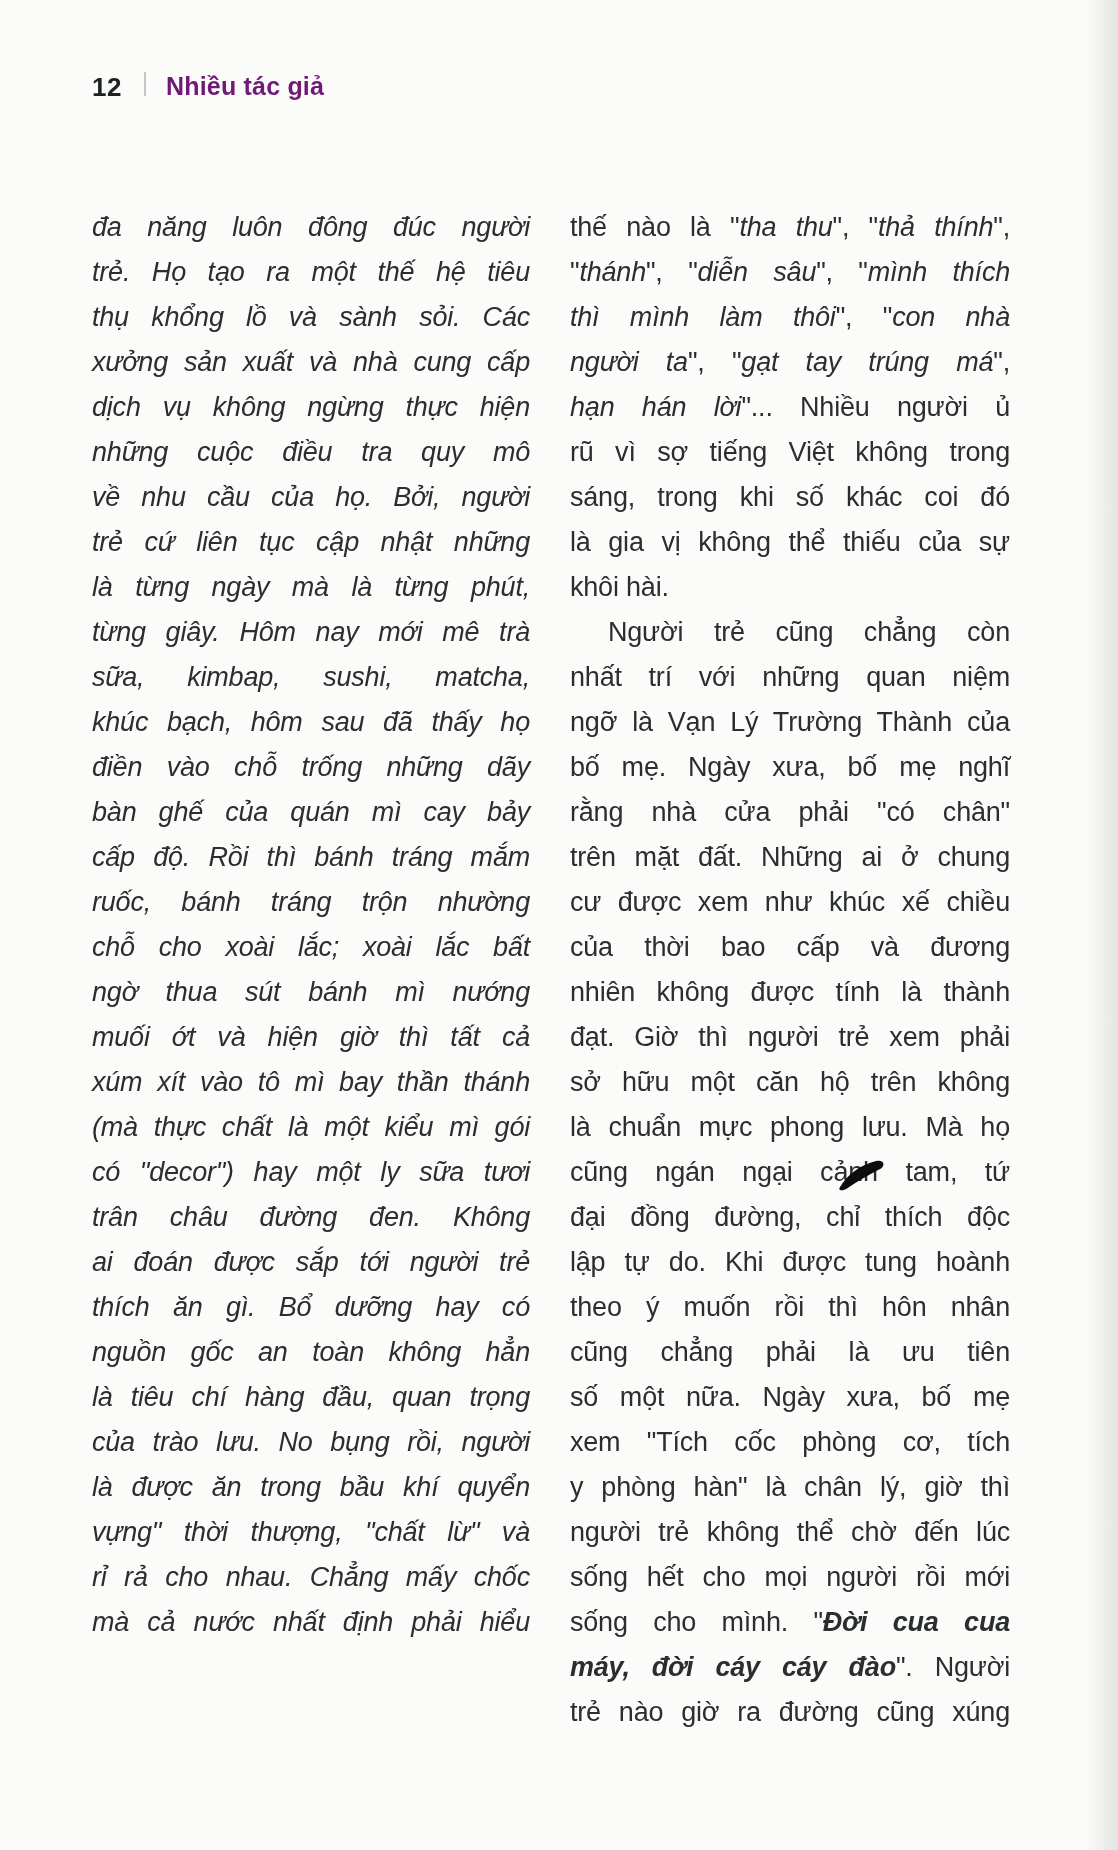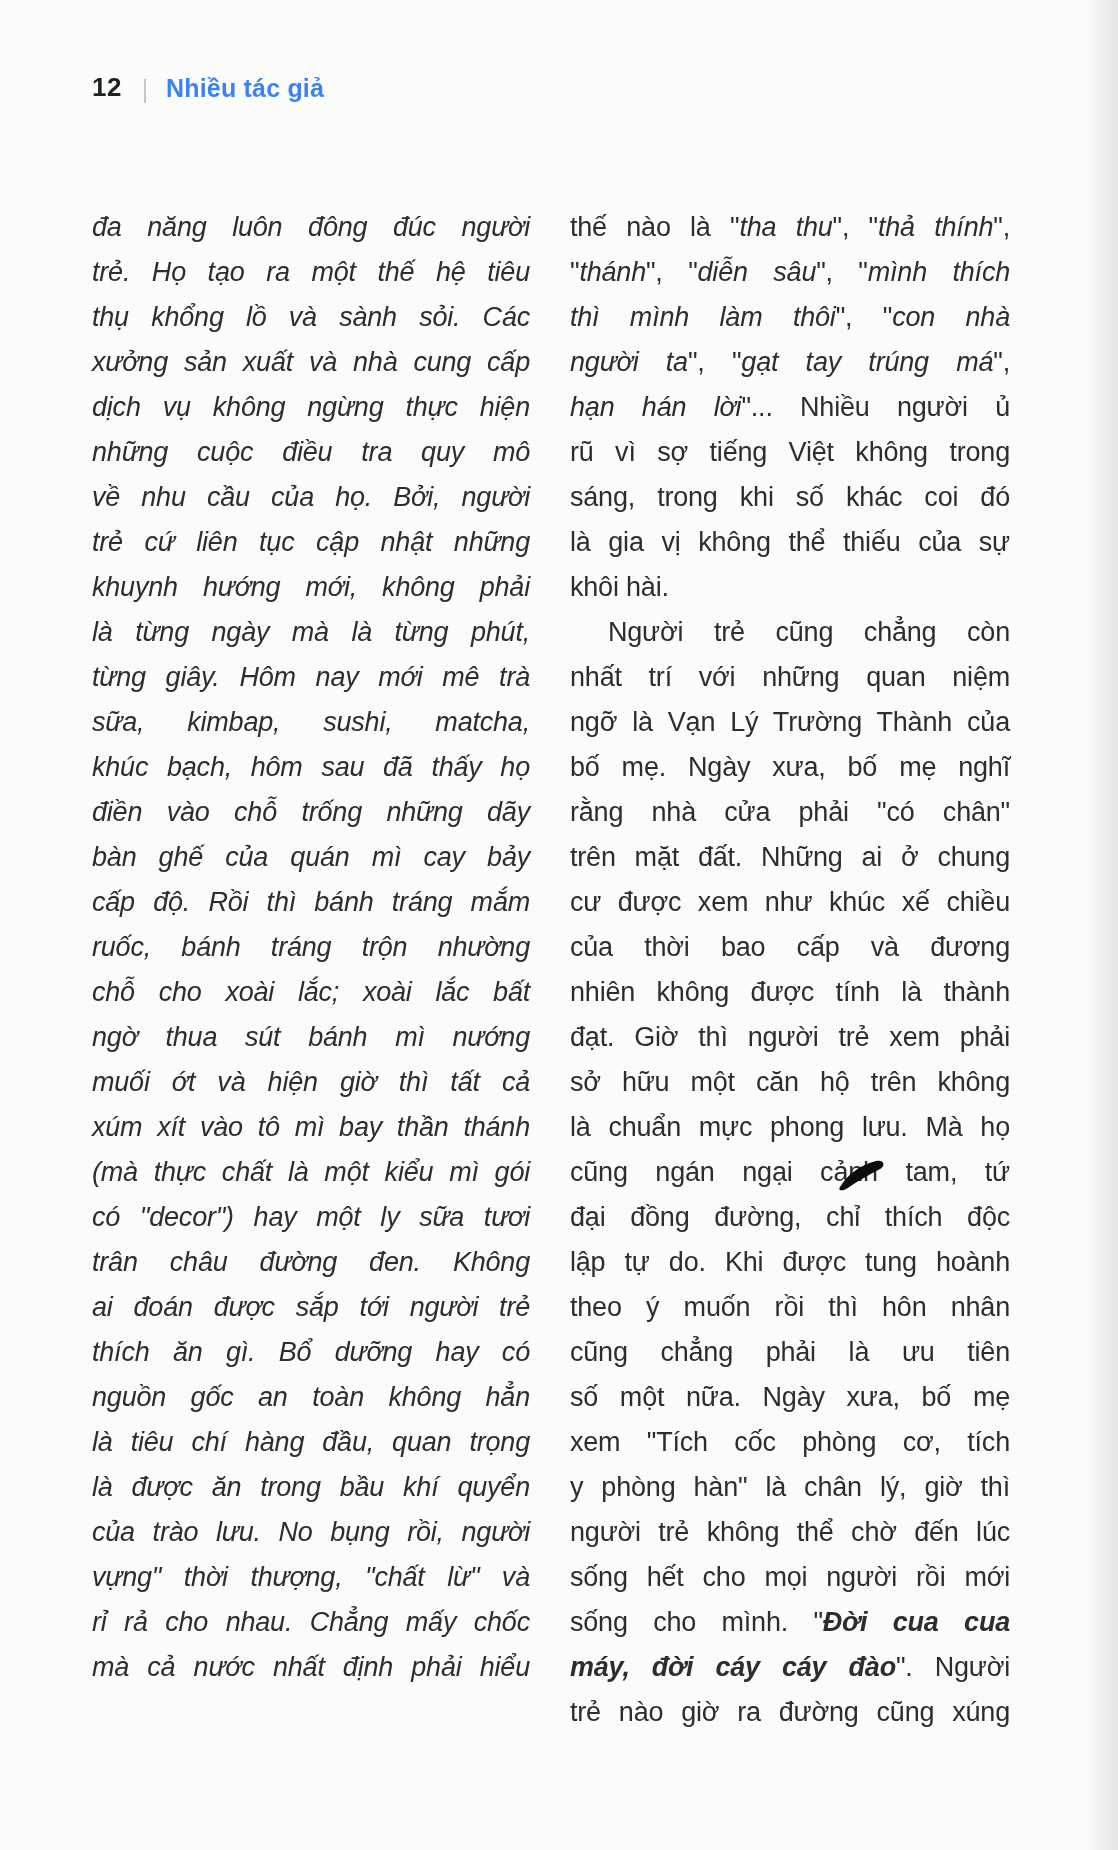--- a/index.html
+++ b/index.html
@@ -2,24 +2,24 @@
 <html lang="vi"><head>
 <meta charset="utf-8">
 <style>
   html,body{margin:0;padding:0;}
   body{
     width:1118px;height:1850px;position:relative;overflow:hidden;
     background:#fbfbfa;
     font-family:"Liberation Sans","DejaVu Sans",sans-serif;
     color:#2a2e2d;
   }
-  .header{position:absolute;left:92px;top:72px;display:flex;align-items:flex-end;}
+  .header{position:absolute;left:92px;top:72px;display:flex;align-items:flex-start;}
   .pagenum{font-size:26px;font-weight:700;color:#1d2322;letter-spacing:.5px;}
   .sep{width:2px;height:24px;background:#c3c7c6;margin:0 20px 0 22px;}
-  .title{font-size:25px;font-weight:700;color:#3b82f6;letter-spacing:.2px;}
+  .title{font-size:25px;font-weight:700;color:#701a75;letter-spacing:.2px;}
 
   .col{position:absolute;top:205px;font-size:27px;line-height:45px;color:#2a2e2d;}
   #col-left{left:92px;width:438px;font-style:italic;}
   #col-right{left:570px;width:440px;}
   .line{text-align:justify;text-align-last:justify;letter-spacing:-0.2px;}
   .line.last{text-align-last:left;}
   .line.indent{text-indent:38px;}
   .it{font-style:italic;margin-top:44px;}
   .bi{font-style:italic;font-weight:700;}
 
@@ -39,42 +39,41 @@
 <main>
   <div class="col" id="col-left">
       <div class="line"><span>đa năng luôn đông đúc người</span></div>
       <div class="line"><span>trẻ. Họ tạo ra một thế hệ tiêu</span></div>
       <div class="line"><span>thụ khổng lồ và sành sỏi. Các</span></div>
       <div class="line"><span>xưởng sản xuất và nhà cung cấp</span></div>
       <div class="line"><span>dịch vụ không ngừng thực hiện</span></div>
       <div class="line"><span>những cuộc điều tra quy mô</span></div>
       <div class="line"><span>về nhu cầu của họ. Bởi, người</span></div>
       <div class="line"><span>trẻ cứ liên tục cập nhật những</span></div>
-      <div class="line"><span>khuynh hướng mới, không phải</span></div>
       <div class="line"><span>là từng ngày mà là từng phút,</span></div>
       <div class="line"><span>từng giây. Hôm nay mới mê trà</span></div>
       <div class="line"><span>sữa, kimbap, sushi, matcha,</span></div>
       <div class="line"><span>khúc bạch, hôm sau đã thấy họ</span></div>
       <div class="line"><span>điền vào chỗ trống những dãy</span></div>
       <div class="line"><span>bàn ghế của quán mì cay bảy</span></div>
       <div class="line"><span>cấp độ. Rồi thì bánh tráng mắm</span></div>
       <div class="line"><span>ruốc, bánh tráng trộn nhường</span></div>
       <div class="line"><span>chỗ cho xoài lắc; xoài lắc bất</span></div>
       <div class="line"><span>ngờ thua sút bánh mì nướng</span></div>
       <div class="line"><span>muối ớt và hiện giờ thì tất cả</span></div>
       <div class="line"><span>xúm xít vào tô mì bay thần thánh</span></div>
       <div class="line"><span>(mà thực chất là một kiểu mì gói</span></div>
       <div class="line"><span>có "decor") hay một ly sữa tươi</span></div>
       <div class="line"><span>trân châu đường đen. Không</span></div>
       <div class="line"><span>ai đoán được sắp tới người trẻ</span></div>
       <div class="line"><span>thích ăn gì. Bổ dưỡng hay có</span></div>
       <div class="line"><span>nguồn gốc an toàn không hẳn</span></div>
       <div class="line"><span>là tiêu chí hàng đầu, quan trọng</span></div>
+      <div class="line"><span>của trào lưu. No bụng rồi, người</span></div>
       <div class="line"><span>là được ăn trong bầu khí quyển</span></div>
-      <div class="line"><span>của trào lưu. No bụng rồi, người</span></div>
       <div class="line"><span>vựng" thời thượng, "chất lừ" và</span></div>
       <div class="line"><span>rỉ rả cho nhau. Chẳng mấy chốc</span></div>
       <div class="line"><span>mà cả nước nhất định phải hiểu</span></div>
     </div>
   <div class="col" id="col-right">
       <div class="line"><span>thế nào là "</span><span class="it">tha thu</span><span>", "</span><span class="it">thả thính</span><span>",</span></div>
       <div class="line"><span>"</span><span class="it">thánh</span><span>", "</span><span class="it">diễn sâu</span><span>", "</span><span class="it">mình thích</span></div>
       <div class="line"><span class="it">thì mình làm thôi</span><span>", "</span><span class="it">con nhà</span></div>
       <div class="line"><span class="it">người ta</span><span>", "</span><span class="it">gạt tay trúng má</span><span>",</span></div>
       <div class="line"><span class="it">hạn hán lời</span><span>"... Nhiều người ủ</span></div>

